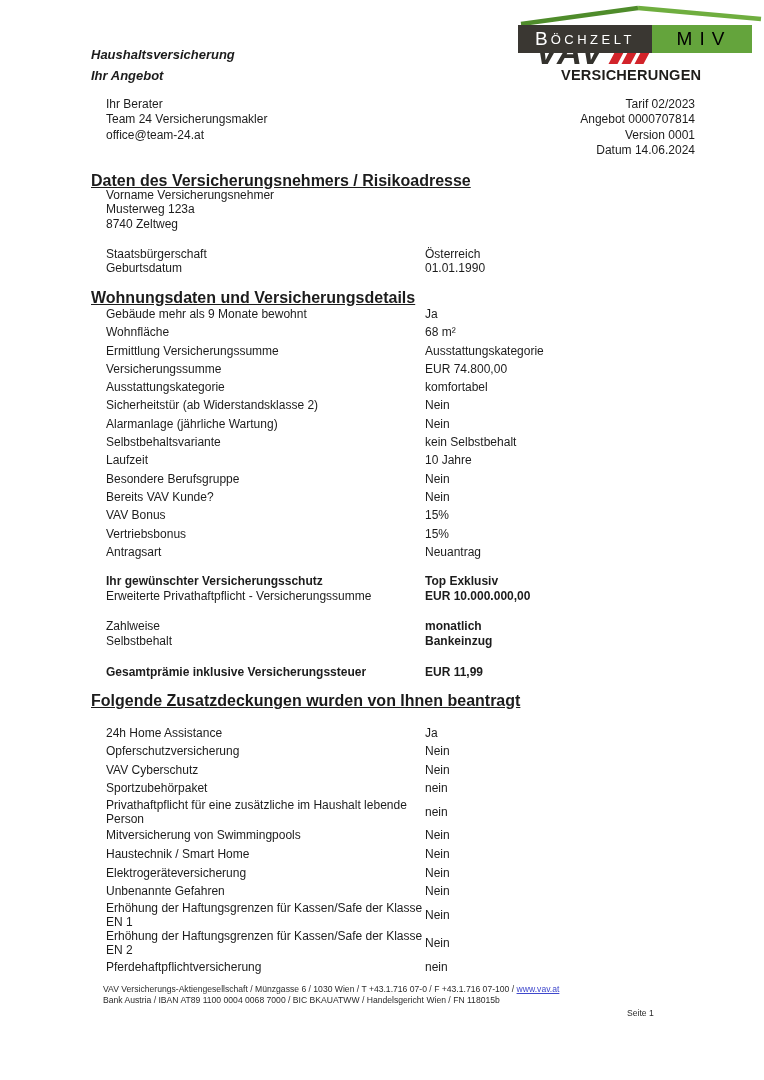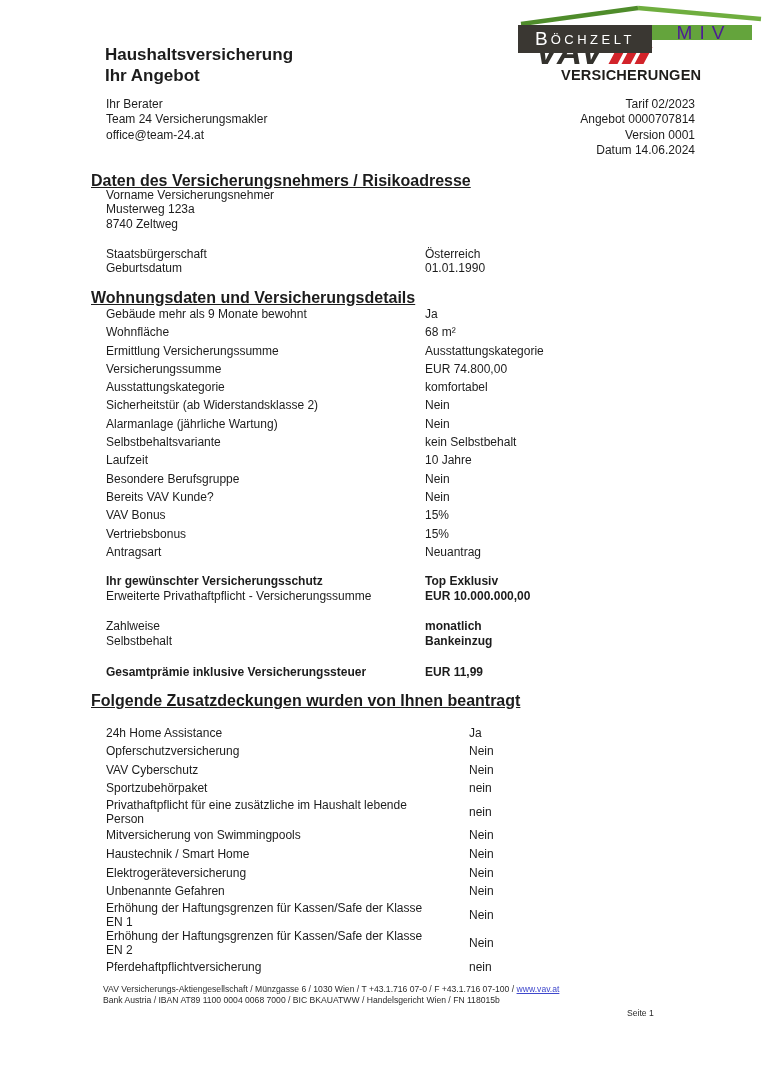--- a/index.html
+++ b/index.html
@@ -11,38 +11,38 @@
   .logo { position:absolute; top:4px; left:515px; width:248px; height:80px; }
   .roof { position:absolute; top:0; left:0; }
   .vav-row { position:absolute; top:34px; left:22px; display:flex; align-items:flex-end; z-index:1; }
   .vav-word { font-size:33px; font-weight:bold; font-style:italic; letter-spacing:1px; color:#34322d; line-height:30px; transform:scaleX(1.05); }
   .stripes { display:flex; margin-left:10px; margin-bottom:4px; }
   .stripe { width:9px; height:17px; margin-right:4px; transform:skewX(-28deg); }
   .banner { position:absolute; top:21px; left:3px; display:flex; z-index:2; }
   .box-black { width:134px; height:28px; display:flex; align-items:center; justify-content:center; color:#fff; }
   .box-black .big-b { font-size:19px; letter-spacing:3px; }
   .box-black .rest { font-size:13px; letter-spacing:3.5px; }
-  .box-green { width:100px; height:15px; display:flex; align-items:center; justify-content:center; color:#4c1d95; font-size:19px; letter-spacing:7px; padding-left:4px; }
+  .box-green { width:100px; height:28px; display:flex; align-items:center; justify-content:center; color:#000000; font-size:19px; letter-spacing:7px; padding-left:4px; }
   .versich { position:absolute; top:62px; left:46px; z-index:2; font-weight:bold; font-size:15.5px; letter-spacing:0.2px; color:#1f1d1a; transform:scaleX(0.94); transform-origin:left; }
 
   
-  .h1 { position:absolute; top:44px; left:105px; font-size:17px; font-weight:bold; line-height:21px; }
+  .h1 { position:absolute; top:44px; left:91px; font-size:13px; font-weight:bold; line-height:21px;font-style:italic; }
   .berater { position:absolute; top:97px; left:106px; font-size:12px; line-height:15.4px; }
   .meta { position:absolute; top:97px; left:395px; width:300px; font-size:12px; line-height:15.4px; text-align:right; }
 
   
   .sec { position:absolute; left:91px; width:604px; font-size:12px; }
   .sec-title { font-weight:bold; font-size:16px; line-height:14px;text-decoration:underline; }
   .indent { padding-left:15px; }
   .addr { line-height:14.3px; }
   .row { display:flex; align-items:flex-start; }
   .row .lbl { width:334px; padding-left:15px; line-height:14px; }
   .row .val { flex:1; line-height:14px; }
   .vrow { height:18.3px; }
-  .zrow { display:flex; align-items:center; min-height:18.6px;gap:44px; }
+  .zrow { display:flex; align-items:center; min-height:18.6px; }
   .zrow .lbl { width:334px; padding-left:15px; line-height:13.6px; }
   .zrow .val { flex:1; line-height:13.6px; }
   .b { font-weight:bold; }
 
   
   .footer { position:absolute; top:984px; left:103px; width:540px; font-size:8.6px; line-height:10.8px; color:#2a2a2a; }
   .footer a { text-decoration:underline; }
   .seite { position:absolute; top:1008px; left:627px; font-size:8.6px; color:#2a2a2a; }
 </style>
 </head>

